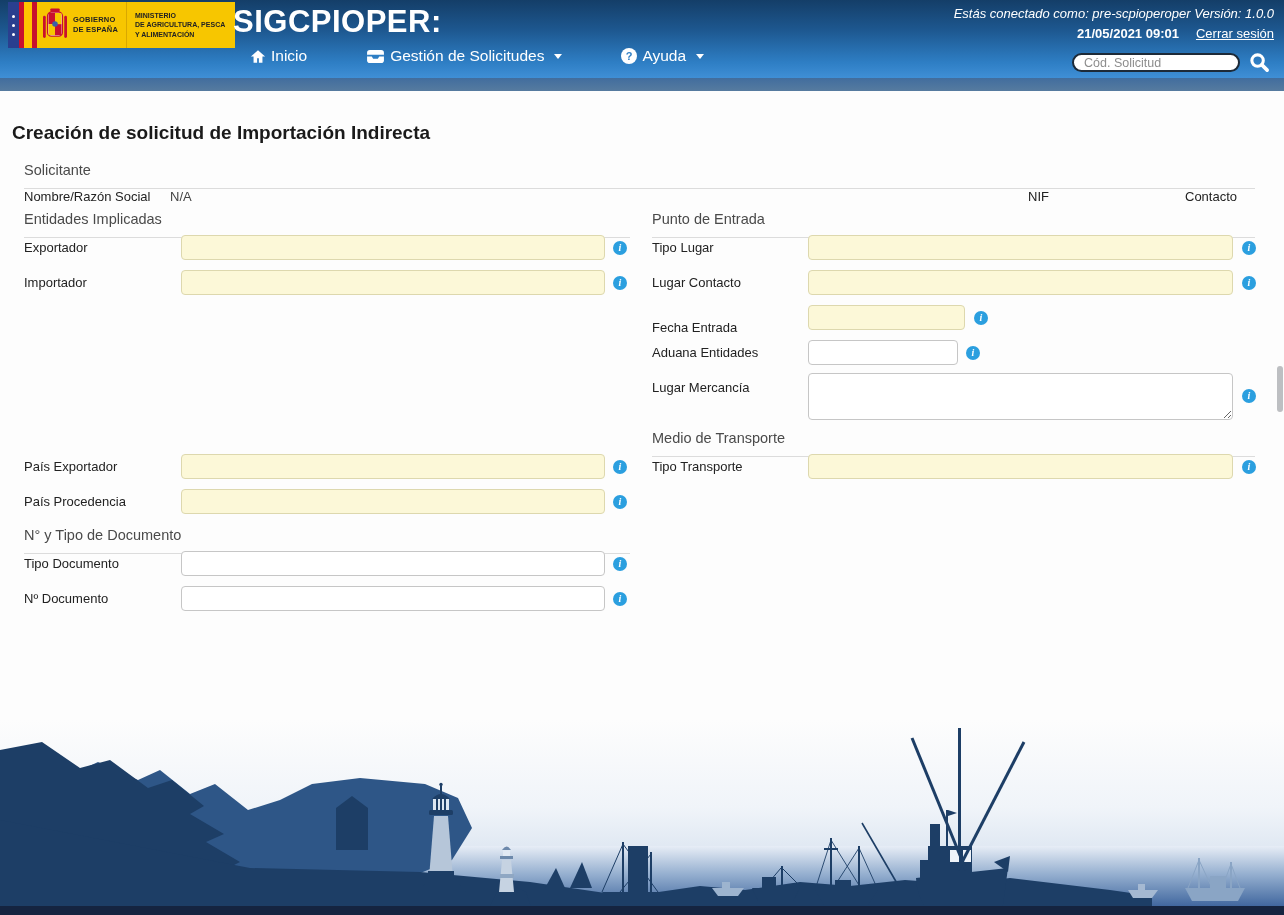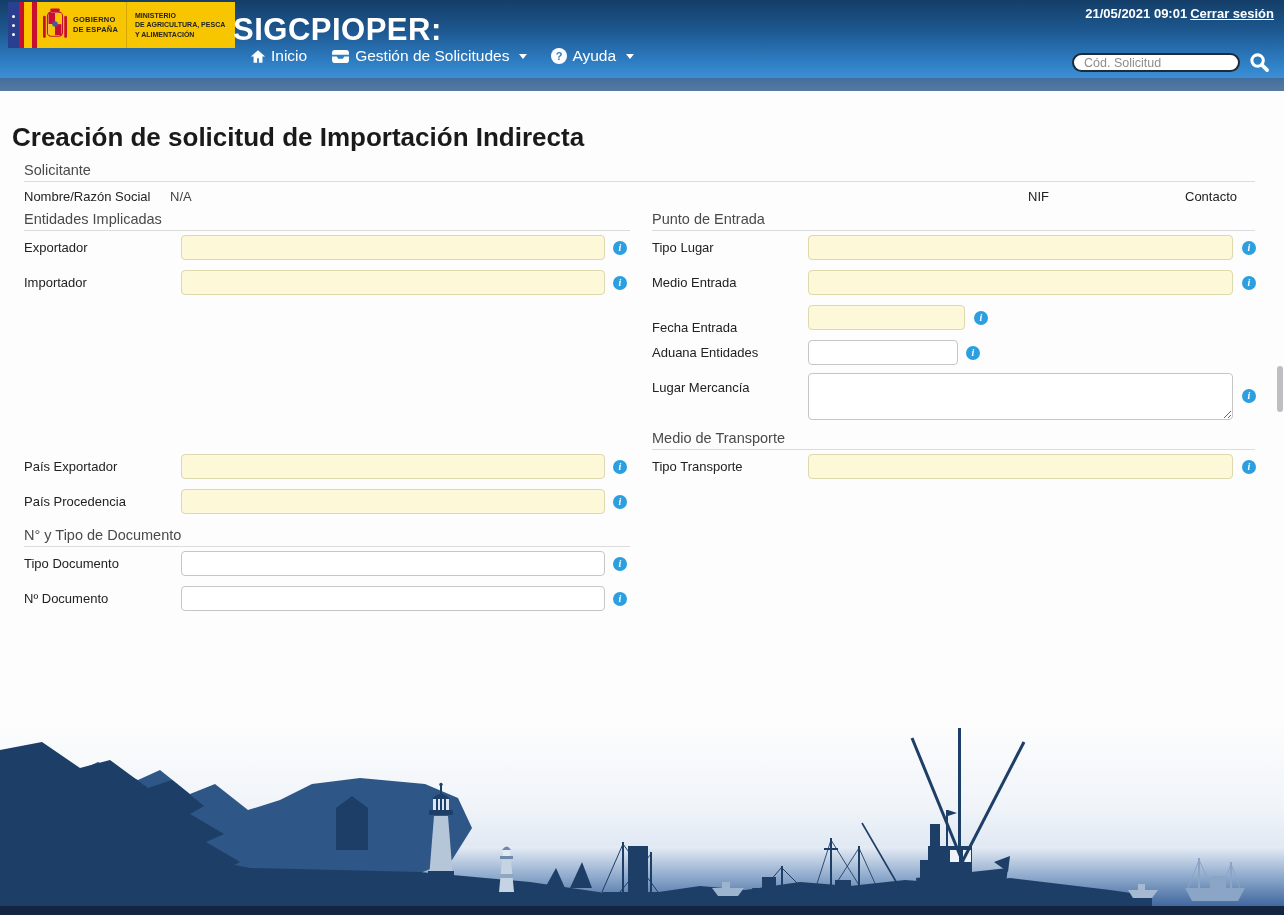--- a/index.html
+++ b/index.html
@@ -19,43 +19,43 @@
   .flag-star{width:3px;height:3px;background:#fff;border-radius:50%}
   .flag-red{width:5px;background:#c8102e}
   .flag-yellow{width:8px;background:#ffc400}
   .gob{background:#f7c600;display:flex;align-items:center;gap:6px;padding:0 8px 0 6px}
   .gob-text span,.min span{display:block}
   .gob-text{font-size:7.5px;font-weight:bold;color:#222;line-height:1.3;letter-spacing:.2px}
   .min{background:#f7c600;display:flex;flex-direction:column;justify-content:center;
        padding:0 10px 0 8px;font-size:7px;font-weight:bold;color:#222;line-height:1.35;
        border-left:1px solid #d9a800}
 
-  .brand{position:absolute;left:233px;top:12px;display:flex;align-items:center;color:#fff}
+  .brand{position:absolute;left:233px;top:4px;display:flex;align-items:center;color:#fff}
   .brand-name{font-size:31px;font-weight:bold;letter-spacing:.5px}
   .brand-tag{font-size:15.5px;font-weight:bold;margin-left:9px}
 
   .session{position:absolute;right:10px;top:4px;text-align:right;color:#fff;font-size:13px;line-height:1.55}
   .session-line1{font-style:italic}
   .session-line2{font-weight:bold}
-  .logout{color:#fff;text-decoration:underline;font-weight:bold;margin-left:3px;cursor:pointer}
-
-  .nav{position:absolute;left:250px;top:47px;display:flex;align-items:center;gap:24px;color:#fff;font-size:15.5px}
+  .logout{color:#fff;text-decoration:underline;font-weight:normal;margin-left:17px;cursor:pointer}
+
+  .nav{position:absolute;left:250px;top:47px;display:flex;align-items:center;gap:59px;color:#fff;font-size:15.5px}
   .nav-item{display:flex;align-items:center;gap:5px;cursor:pointer;white-space:nowrap}
   .caret{width:0;height:0;border-left:4.5px solid transparent;border-right:4.5px solid transparent;
          border-top:5px solid #fff;margin-left:5px}
   .nav-ico{display:inline-flex;align-items:center}
 
   .search-area{position:absolute;right:14px;top:52px;display:flex;align-items:center;gap:9px}
   .search-input{width:168px;height:19px;border-radius:10px;border:2px solid #1d2a38;
         padding:0 10px;font-size:12.5px;color:#333;outline:none;background:#fff}
   .search-input::placeholder{color:#8d8d8d}
 
   
-  .h1{position:absolute;left:12px;top:122px;font-size:26px;font-weight:bold;color:#1a1a1a}
-  .sec{position:absolute;font-size:14.5px;color:#4a4a4a;border-bottom:1px solid #dcdcdc;padding-bottom:3px}
+  .h1{position:absolute;left:12px;top:122px;font-size:19px;font-weight:bold;color:#1a1a1a}
+  .sec{position:absolute;font-size:14.5px;color:#4a4a4a;border-bottom:1px solid #dcdcdc;padding-bottom:10px}
   .lbl{position:absolute;font-size:13px;font-weight:normal;color:#222;white-space:nowrap}
   .val{position:absolute;font-size:13px;color:#444}
   .field-input{position:absolute;height:25px;border:1px solid #c6c6c6;border-radius:4px;
         padding:0 8px;font-size:13px;color:#333;background:#fff;outline:none}
   .field-area{position:absolute;border:1px solid #c6c6c6;border-radius:4px;padding:3px 8px;
         font-size:13px;color:#333;background:#fff;outline:none;resize:both;
         font-family:"Liberation Sans",sans-serif}
   .req{background:#fcf8d8;border-color:#ddd8ae}
   .info{position:absolute;width:14px;height:14px;border-radius:50%;background:#2b9fdf;color:#fff;
         font-size:10px;font-weight:bold;font-style:italic;text-align:center;line-height:14px;
@@ -108,20 +108,21 @@
         <span>DE AGRICULTURA, PESCA</span>
         <span>Y ALIMENTACIÓN</span>
       </div>
     </div>
 
     <div class="brand">
       <span class="brand-name">SIGCPIOPER:</span>
     </div>
 
     <div class="session">
+      <div class="session-line1">Estás conectado como: pre-scpioperoper Versión: 1.0.0</div>
       <div class="session-line2">
         <span>21/05/2021 09:01</span><a class="logout">Cerrar sesión</a>
       </div>
     </div>
 
     <nav class="nav">
       <div class="nav-item">
         <span class="nav-ico">
           <svg width="16" height="15" viewBox="0 0 18 16">
               <path d="M9 1 L1 8 h3 v7 h4 v-5 h2 v5 h4 V8 h3 Z" fill="#fff"></path>
@@ -180,21 +181,21 @@
   <span class="info" style="left:613px;top:241px">i</span>
 
   <span class="lbl" style="left:24px;top:275px">Importador</span>
   <input class="field-input req" style="left: 181px; top: 270px; width: 424px;">
   <span class="info" style="left:613px;top:276px">i</span>
 
   <span class="lbl" style="left:652px;top:240px">Tipo Lugar</span>
   <input class="field-input req" style="left: 808px; top: 235px; width: 425px;">
   <span class="info" style="left:1242px;top:241px">i</span>
 
-  <span class="lbl" style="left:652px;top:275px">Medio Entrada</span>
+  <span class="lbl" style="left:652px;top:275px">Lugar Contacto</span>
   <input class="field-input req" style="left: 808px; top: 270px; width: 425px;">
   <span class="info" style="left:1242px;top:276px">i</span>
 
   <span class="lbl" style="left:652px;top:320px">Fecha Entrada</span>
   <input class="field-input req" style="left: 808px; top: 305px; width: 157px;">
   <span class="info" style="left:974px;top:311px">i</span>
 
   <span class="lbl" style="left:652px;top:345px">Aduana Entidades</span>
   <input class="field-input" style="left: 808px; top: 340px; width: 150px;">
   <span class="info" style="left:966px;top:346px">i</span>

